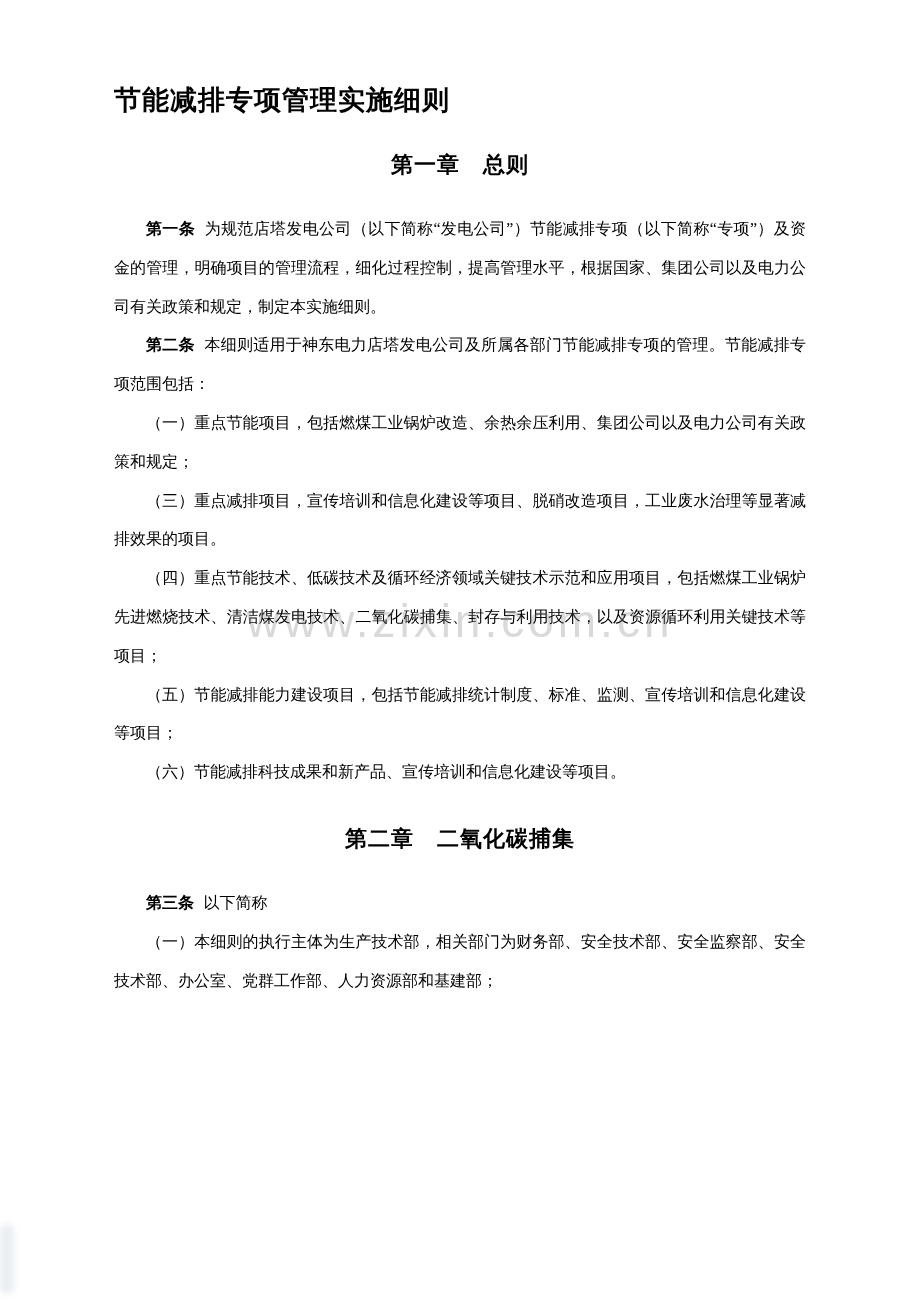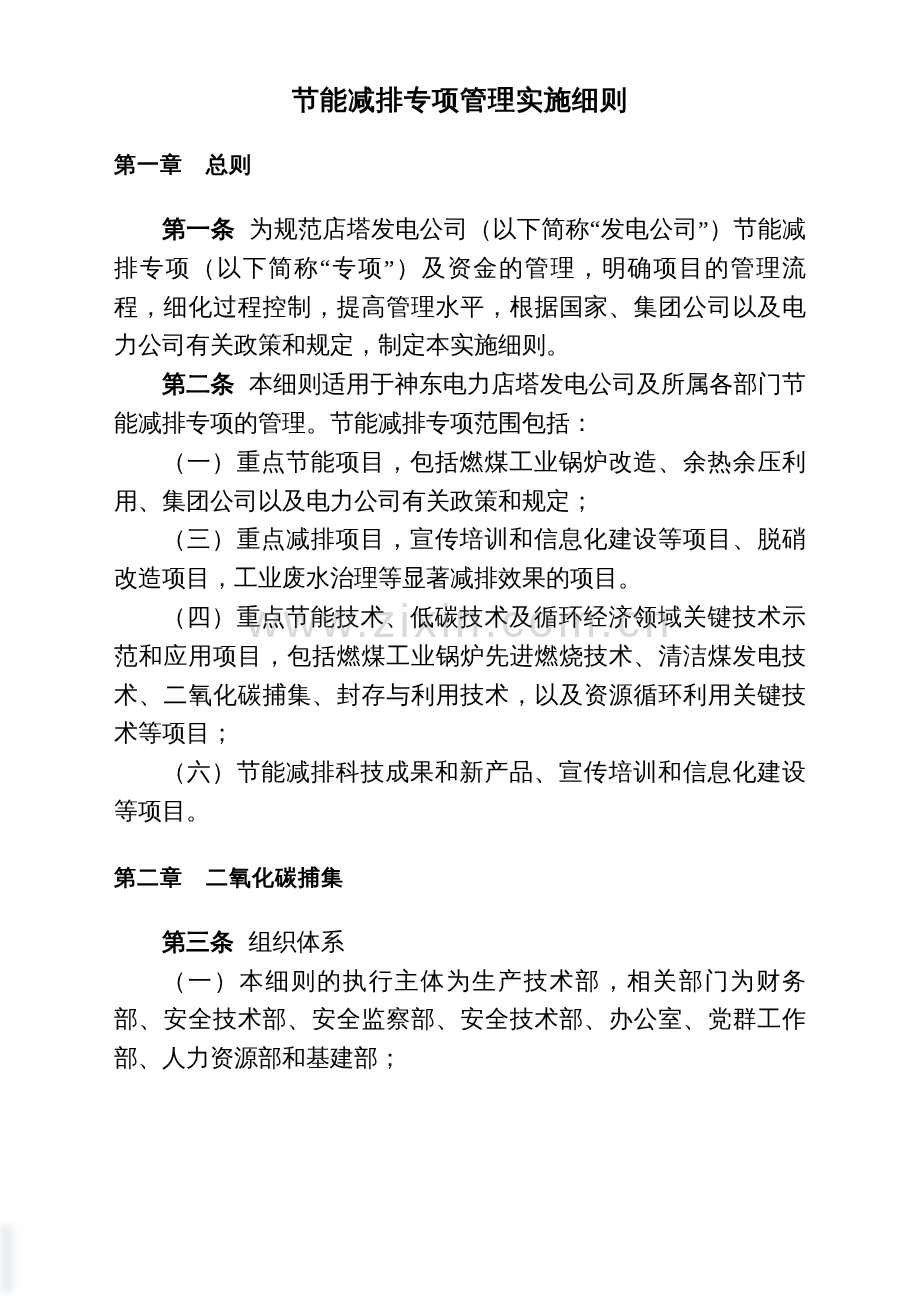--- a/index.html
+++ b/index.html
@@ -20,34 +20,34 @@
     width: 920px;
     height: 1302px;
     background: #ffffff;
   }
   .content {
     padding: 82px 114px 0 114px;
     position: relative;
     z-index: 1;
   }
   .doc-title {
-    text-align: center;
     font-size: 27px;
     font-weight: bold;
     margin: 0 0 26px 0;
     letter-spacing: 1px;
   }
   .chapter {
+    text-align: center;
     font-size: 22px;
     font-weight: bold;
     margin: 32px 0 30px 0;
     letter-spacing: 1px;
   }
   .para {
-    font-size: 24px;
+    font-size: 16px;
     line-height: 38.8px;
     text-align: justify;
     text-indent: 2em;
     margin: 0;
   }
   .lead {
     font-weight: bold;
     margin-right: 0.6em;
   }
   .watermark {
@@ -85,19 +85,20 @@
   <div class="watermark">www.zixin.com.cn</div>
   <div class="content">
     <h1 class="doc-title">节能减排专项管理实施细则</h1>
     <div id="blocks">
         <h2 class="chapter">第一章　总则</h2>
         <p class="para"><span class="lead">第一条</span><span>为规范店塔发电公司（以下简称“发电公司”）节能减排专项（以下简称“专项”）及资金的管理，明确项目的管理流程，细化过程控制，提高管理水平，根据国家、集团公司以及电力公司有关政策和规定，制定本实施细则。</span></p>
         <p class="para"><span class="lead">第二条</span><span>本细则适用于神东电力店塔发电公司及所属各部门节能减排专项的管理。节能减排专项范围包括：</span></p>
         <p class="para"><span>（一）重点节能项目，包括燃煤工业锅炉改造、余热余压利用、集团公司以及电力公司有关政策和规定；</span></p>
         <p class="para"><span>（三）重点减排项目，宣传培训和信息化建设等项目、脱硝改造项目，工业废水治理等显著减排效果的项目。</span></p>
         <p class="para"><span>（四）重点节能技术、低碳技术及循环经济领域关键技术示范和应用项目，包括燃煤工业锅炉先进燃烧技术、清洁煤发电技术、二氧化碳捕集、封存与利用技术，以及资源循环利用关键技术等项目；</span></p>
+        <p class="para"><span>（五）节能减排能力建设项目，包括节能减排统计制度、标准、监测、宣传培训和信息化建设等项目；</span></p>
         <p class="para"><span>（六）节能减排科技成果和新产品、宣传培训和信息化建设等项目。</span></p>
         <h2 class="chapter">第二章　二氧化碳捕集</h2>
-        <p class="para"><span class="lead">第三条</span><span>组织体系</span></p>
+        <p class="para"><span class="lead">第三条</span><span>以下简称</span></p>
         <p class="para"><span>（一）本细则的执行主体为生产技术部，相关部门为财务部、安全技术部、安全监察部、安全技术部、办公室、党群工作部、人力资源部和基建部；</span></p>
       </div>
   </div>
 </div>
 
 </body></html>

